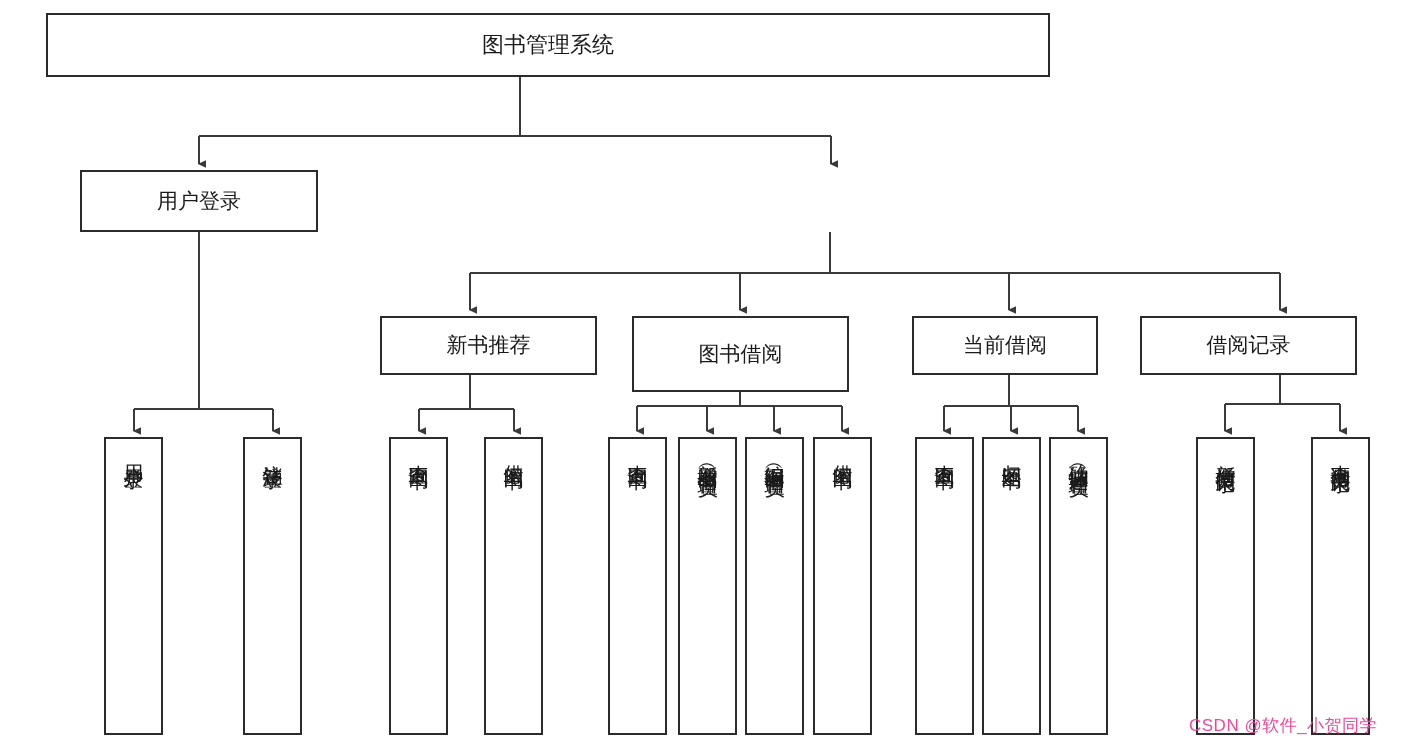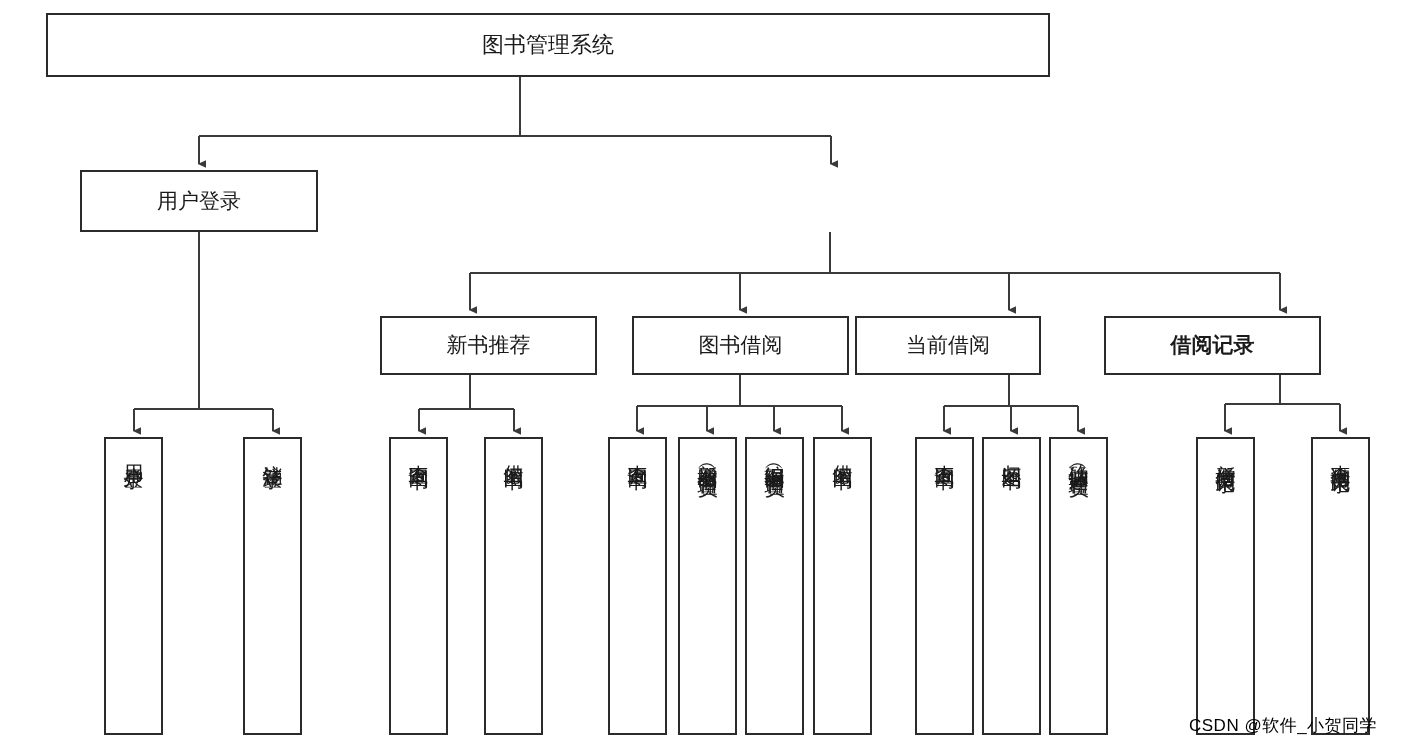--- a/index.html
+++ b/index.html
@@ -53,21 +53,21 @@
   .node.vert .node-label {
     writing-mode: vertical-rl;
     text-orientation: upright;
     font-size: 20px;
     letter-spacing: 2px;
     line-height: 1.05;
     white-space: nowrap;
   }
   .watermark {
     position: absolute;
-    color: #000000;
+    color: #ec4899;
     font-size: 17px;
     letter-spacing: 0.5px;
     white-space: nowrap;
   }
 </style>
 </head>
 <body>
 
 <div id="diagram-root">
 
@@ -125,27 +125,27 @@
     <span class="node-label">图书管理系统</span>
   </div>
 
   <div class="node horiz" style="left:80px; top:170px; width:238px; height:62px;">
     <span class="node-label">用户登录</span>
   </div>
 
   <div class="node horiz" style="left:380px; top:316px; width:217px; height:59px;">
     <span class="node-label">新书推荐</span>
   </div>
-  <div class="node horiz" style="left:632px; top:316px; width:217px; height:59px;">
+  <div class="node horiz" style="left:632px; top:316px; width:217px; height:76px;">
     <span class="node-label">图书借阅</span>
   </div>
-  <div class="node horiz" style="left:855px; top:316px; width:186px; height:59px;">
+  <div class="node horiz" style="left:912px; top:316px; width:186px; height:59px;">
     <span class="node-label">当前借阅</span>
   </div>
-  <div class="node horiz" style="left:1104px; top:316px; width:217px; height:59px;font-weight:bold;">
+  <div class="node horiz" style="left:1140px; top:316px; width:217px; height:59px;">
     <span class="node-label">借阅记录</span>
   </div>
 
   <div class="node vert" style="left:104px; top:437px; width:59px; height:298px;">
     <span class="node-label">用户登录</span>
   </div>
   <div class="node vert" style="left:243px; top:437px; width:59px; height:298px;">
     <span class="node-label">注销登录</span>
   </div>
   <div class="node vert" style="left:389px; top:437px; width:59px; height:298px;">

